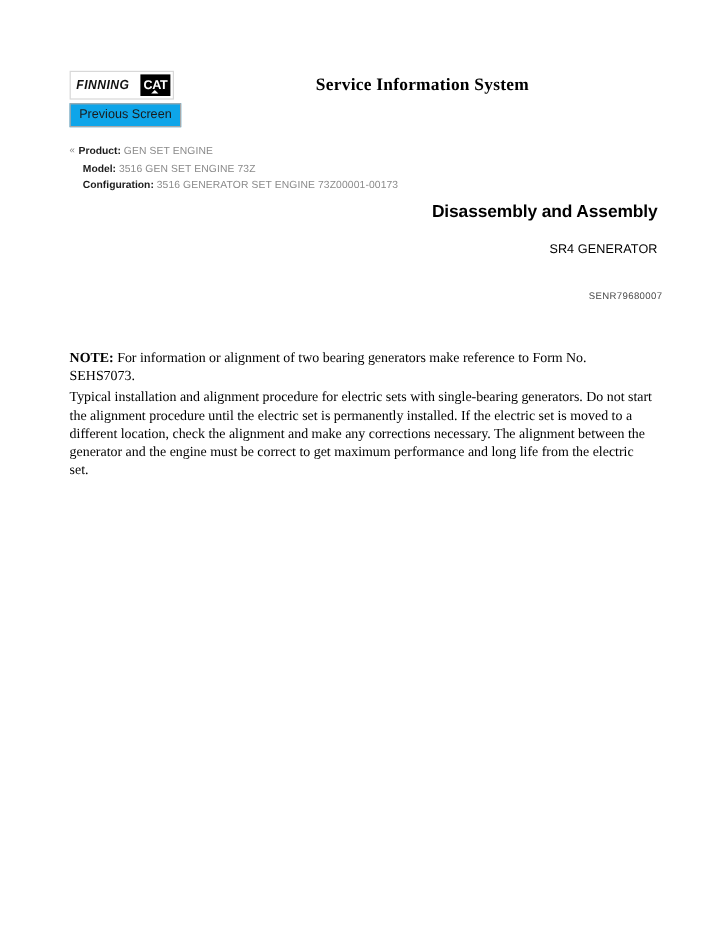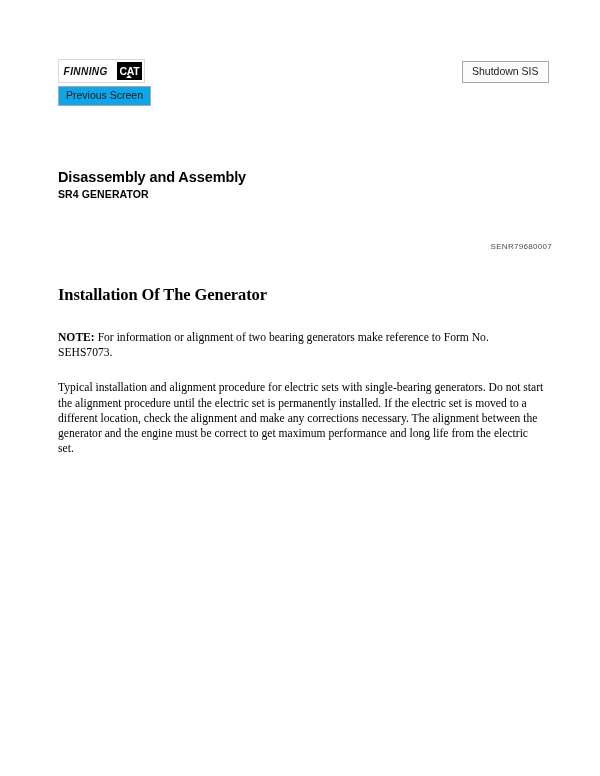--- a/index.html
+++ b/index.html
@@ -152,35 +152,36 @@
   }
   .meta-indent { padding-left: 11px; }
 
   
   .doc-head {
     position: absolute;
     left: 58px;
     top: 165px;
     width: 490px;
     font-family: "Liberation Sans", sans-serif;
+    text-align: right;
   }
   .doc-h1 {
     font-size: 14.5px;
     font-weight: bold;
     color: #000;
     letter-spacing: -0.1px;
     line-height: 17px;
   }
   .doc-h2 {
     font-size: 10.5px;
-    font-weight: bold;
+    font-weight: normal;
     color: #000;
     letter-spacing: 0.1px;
     line-height: 15px;
-    margin-top: 1px;
+    margin-top: 15px;
   }
   .doc-facts {
     position: relative;
     margin-top: 7px;
     height: 12px;
     font-size: 8.2px;
     font-weight: bold;
     color: #111;
     letter-spacing: 0.15px;
   }
@@ -229,56 +230,69 @@
     line-height: 20px;
     letter-spacing: -0.1px;
   }
   .para {
     margin-top: 25px;
     font-size: 11.6px;
     line-height: 15.2px;
     text-align: left;
   }
   .para b { font-weight: bold; }
-  .para.tight { margin-top: 20px; }
+  .para.tight { margin-top: 2px; }
 </style>
 </head>
 <body>
 
 <div class="page">
 
   <div class="topbar">
 
     <div class="logo-box">
       <span class="logo-finning">FINNING</span>
       <span class="logo-cat">
         <span>CAT</span>
         <span class="tri"></span>
       </span>
     </div>
 
     <div class="prev-btn">Previous Screen</div>
 
-
-    <div class="shutdown-btn">Shutdown SIS</div>
+    <div class="sis-title">Service Information System</div>
+
   </div>
 
+  <div class="meta">
+    <div class="meta-row">
+      <span class="chev-icon">«</span><span class="lbl">Product:</span>
+      <span class="val">GEN SET ENGINE</span>
+    </div>
+    <div class="meta-row meta-indent">
+      <span class="lbl">Model:</span>
+      <span class="val">3516 GEN SET ENGINE 73Z</span>
+    </div>
+    <div class="meta-row meta-indent">
+      <span class="lbl">Configuration:</span>
+      <span class="val">3516 GENERATOR SET ENGINE 73Z00001-00173</span>
+    </div>
+  </div>
 
   <div class="doc-head">
     <div class="doc-h1">Disassembly and Assembly</div>
     <div class="doc-h2">SR4 GENERATOR</div>
   </div>
 
   <div class="doc-id">SENR79680007</div>
 
   <div class="content">
 
 
 
-    <div class="h-install">Installation Of The Generator</div>
 
     <div class="para">
       <b>NOTE:</b>
       <span>For information or alignment of two bearing generators make reference to Form No. SEHS7073.</span>
     </div>
 
     <div class="para tight">Typical installation and alignment procedure for electric sets with single-bearing generators. Do not start the alignment procedure until the electric set is permanently installed. If the electric set is moved to a different location, check the alignment and make any corrections necessary. The alignment between the generator and the engine must be correct to get maximum performance and long life from the electric set.</div>
 
   </div>
 

